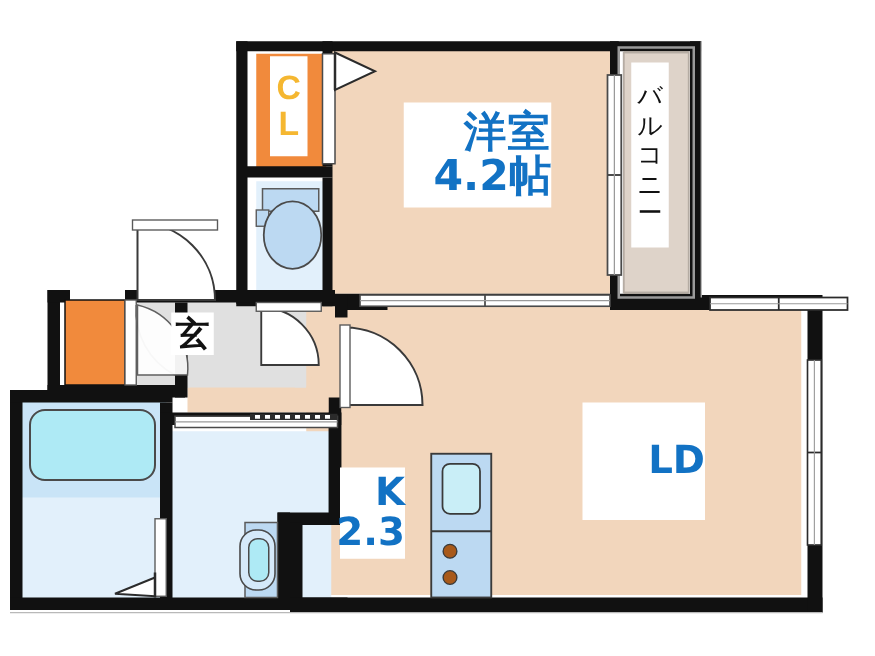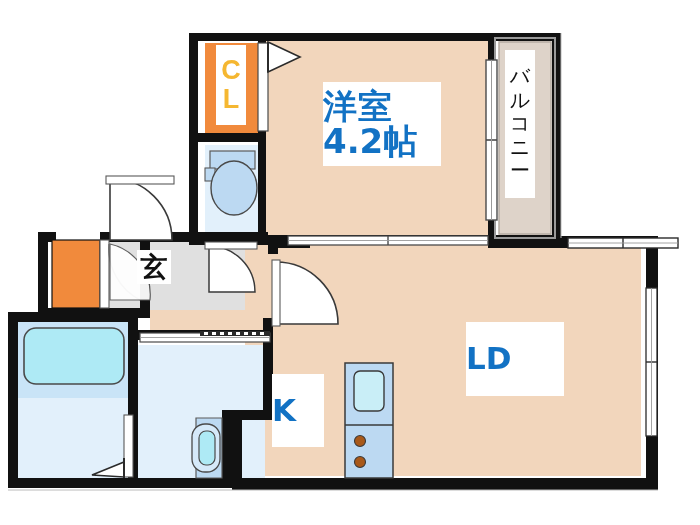--- a/index.html
+++ b/index.html
@@ -1,24 +1,24 @@
 <!DOCTYPE html>
 <html><head>
 <meta charset="utf-8">
 <style>
   html,body{margin:0;padding:0;background:#ffffff;}
   body{font-family:"Liberation Sans","DejaVu Sans",sans-serif;}
   #stage{position:relative;width:700px;height:525px;background:#ffffff;overflow:hidden;}
   #stage svg{position:absolute;left:0;top:0;}
   .lbl{position:absolute;background:#ffffff;color:#1272c4;font-weight:bold;line-height:1.02;text-align:center;
-       display:flex;flex-direction:column;align-items:flex-start;justify-content:center;}
+       display:flex;flex-direction:column;align-items:flex-end;justify-content:center;}
   .lbl-jp{font-family:"DejaVu Sans",sans-serif;}
   #lbl-youshitsu{left:323px;top:82px;width:118px;height:84px;font-size:34px;}
   #lbl-youshitsu .l1{letter-spacing:1px;}
-  #lbl-ld{left:466px;top:322px;width:98px;height:74px;font-size:31px;}
+  #lbl-ld{left:466px;top:322px;width:98px;height:94px;font-size:31px;}
   #lbl-k{left:272px;top:374px;width:52px;height:73px;font-size:31px;}
   #lbl-cl{position:absolute;left:216px;top:45px;width:30px;height:80px;background:#ffffff;color:#f5b731;
           font-size:27px;font-weight:bold;display:flex;flex-direction:column;align-items:center;
           justify-content:center;line-height:1.08;}
   #lbl-gen{position:absolute;left:137px;top:250px;width:34px;height:34px;background:#ffffff;color:#111111;
            font-size:27px;font-weight:bold;display:flex;align-items:center;justify-content:center;
            font-family:"DejaVu Sans",sans-serif;}
   #lbl-balcony{position:absolute;left:505px;top:50px;width:30px;height:148px;background:#ffffff;color:#111111;
           font-size:20px;font-weight:normal;display:flex;flex-direction:column;align-items:center;
           justify-content:center;line-height:1.18;font-family:"DejaVu Sans",sans-serif;}
@@ -222,20 +222,21 @@
     <span class="l1">洋室</span>
     <span class="l2">4.2帖</span>
   </div>
 
   <div class="lbl lbl-jp" id="lbl-ld">
     <span>LD</span>
   </div>
 
   <div class="lbl lbl-jp" id="lbl-k">
     <span>K</span>
+    <span>2.3</span>
   </div>
 
   <div id="lbl-cl">
     <span>C</span>
     <span>L</span>
   </div>
 
   <div id="lbl-gen">玄</div>
 
   <div id="lbl-balcony">

